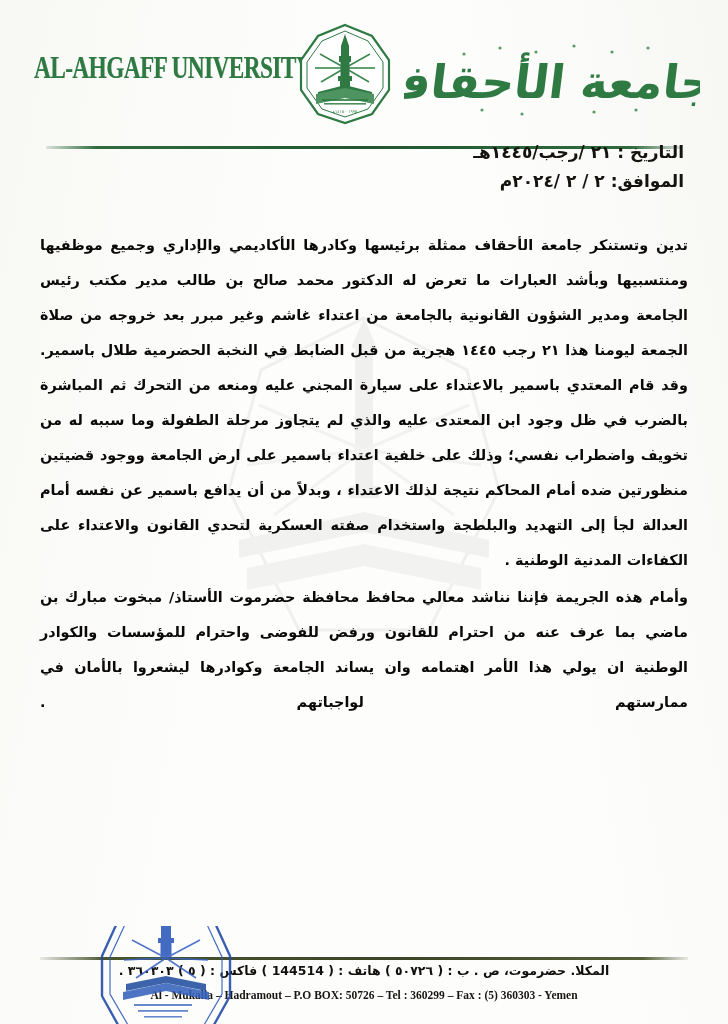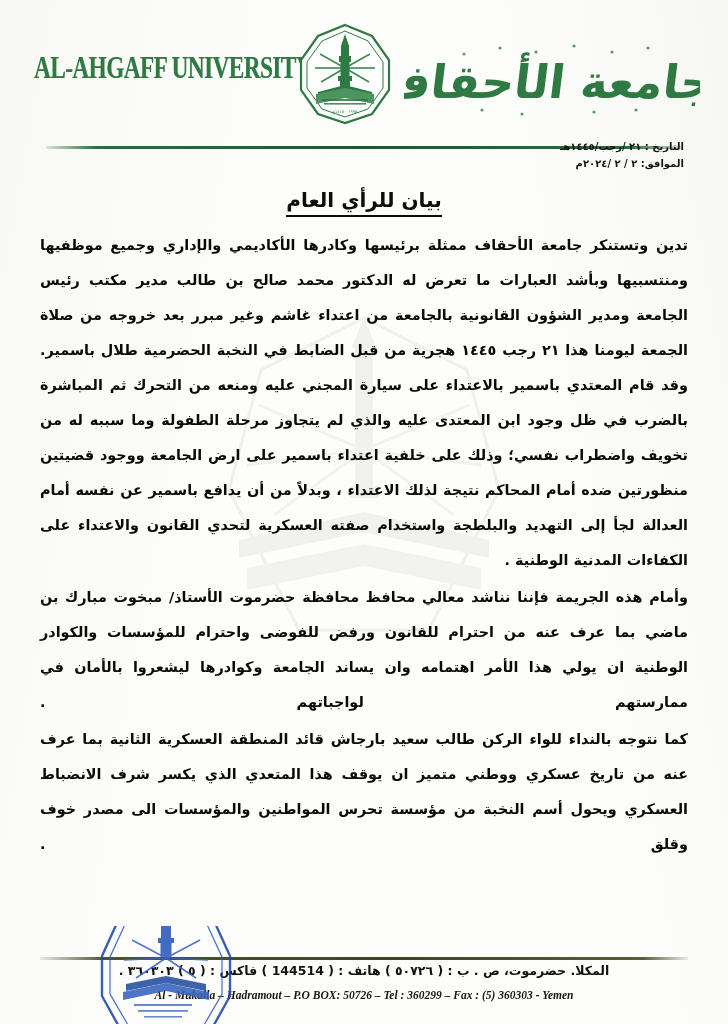--- a/index.html
+++ b/index.html
@@ -95,21 +95,21 @@
   .date-block {
     position: absolute;
     right: 44px;
     top: 138px;
     text-align: right;
     direction: rtl;
   }
   .date-line {
     font-family: "DejaVu Sans", sans-serif;
     font-weight: bold;
-    font-size: 10px;
+    font-size: 17px;
     color: #15130f;
     line-height: 1.72;
     white-space: nowrap;
   }
 
   
   .doc-title {
     position: absolute;
     left: 0; right: 0;
     top: 188px;
@@ -179,21 +179,20 @@
     color: #12100d;
     white-space: nowrap;
   }
   .footer-en {
     position: absolute;
     left: 0; right: 0;
     top: 989px;
     text-align: center;
     direction: ltr;
     font-family: "Liberation Serif", "DejaVu Serif", serif;
-    font-style: italic;
     font-weight: bold;
     font-size: 11.5px;
     color: #171512;
     white-space: nowrap;
   }
 
   
   .stamp {
     position: absolute;
     left: 78px;
@@ -285,28 +284,24 @@
     </svg>
 
     <div class="lh-rule"></div>
   </div>
 
   <div class="date-block">
     <div class="date-line">التاريخ : ٢١ /رجب/١٤٤٥هـ</div>
     <div class="date-line">الموافق: ٢ / ٢ /٢٠٢٤م</div>
   </div>
 
-  <div class="doc-title">
-    <span>بيان للرأي العام</span>
-  </div>
 
   <div class="body-text">
     <p class="tail-right">تدين وتستنكر جامعة الأحقاف ممثلة برئيسها وكادرها  الأكاديمي والإداري وجميع موظفيها ومنتسبيها وبأشد العبارات ما تعرض له الدكتور محمد صالح بن طالب مدير مكتب رئيس الجامعة ومدير الشؤون القانونية بالجامعة من اعتداء غاشم وغير مبرر بعد خروجه من صلاة الجمعة ليومنا هذا ٢١ رجب ١٤٤٥ هجرية من قبل الضابط في النخبة الحضرمية طلال باسمير. وقد قام المعتدي باسمير بالاعتداء على سيارة المجني عليه ومنعه من التحرك ثم المباشرة بالضرب في ظل وجود ابن المعتدى عليه والذي لم يتجاوز مرحلة الطفولة وما سببه له من تخويف واضطراب نفسي؛ وذلك على خلفية اعتداء باسمير على ارض الجامعة ووجود قضيتين منظورتين ضده أمام المحاكم نتيجة لذلك الاعتداء ، وبدلاً من أن يدافع باسمير عن نفسه أمام العدالة لجأ إلى التهديد والبلطجة واستخدام صفته العسكرية لتحدي القانون والاعتداء على الكفاءات المدنية الوطنية .</p>
     <p class="tail-center">وأمام هذه الجريمة فإننا نناشد معالي محافظ محافظة حضرموت الأستاذ/ مبخوت مبارك بن ماضي بما عرف عنه من احترام للقانون ورفض للفوضى واحترام للمؤسسات والكوادر الوطنية ان يولي هذا الأمر اهتمامه وان يساند الجامعة وكوادرها ليشعروا بالأمان في ممارستهم لواجباتهم .</p>
-    <p class="tail-center">كما نتوجه بالنداء للواء الركن طالب سعيد بارجاش قائد المنطقة العسكرية الثانية بما عرف عنه من تاريخ عسكري ووطني متميز ان يوقف هذا المتعدي الذي يكسر شرف الانضباط العسكري ويحول أسم النخبة من مؤسسة تحرس المواطنين والمؤسسات الى مصدر خوف وقلق .</p>
   </div>
 
   <div class="footer-rule"></div>
   <div class="footer-ar">المكلا. حضرموت، ص . ب : ( ٥٠٧٢٦ ) هاتف : ( 144514 ) فاكس : ( ٥ ) ٣٦٠٣٠٣ .</div>
   <div class="footer-en">Al - Mukalla – Hadramout – P.O BOX: 50726 – Tel : 360299 – Fax : (5) 360303 - Yemen</div>
 
   <svg class="stamp" viewBox="0 0 176 98" aria-hidden="true">
     <g stroke="#1f49a6" fill="none" stroke-width="2.4" stroke-linejoin="round">
       <polygon points="88,-34 132,-14 152,30 152,70 132,106 88,124 44,106 24,70 24,30 44,-14"></polygon>
     </g>

